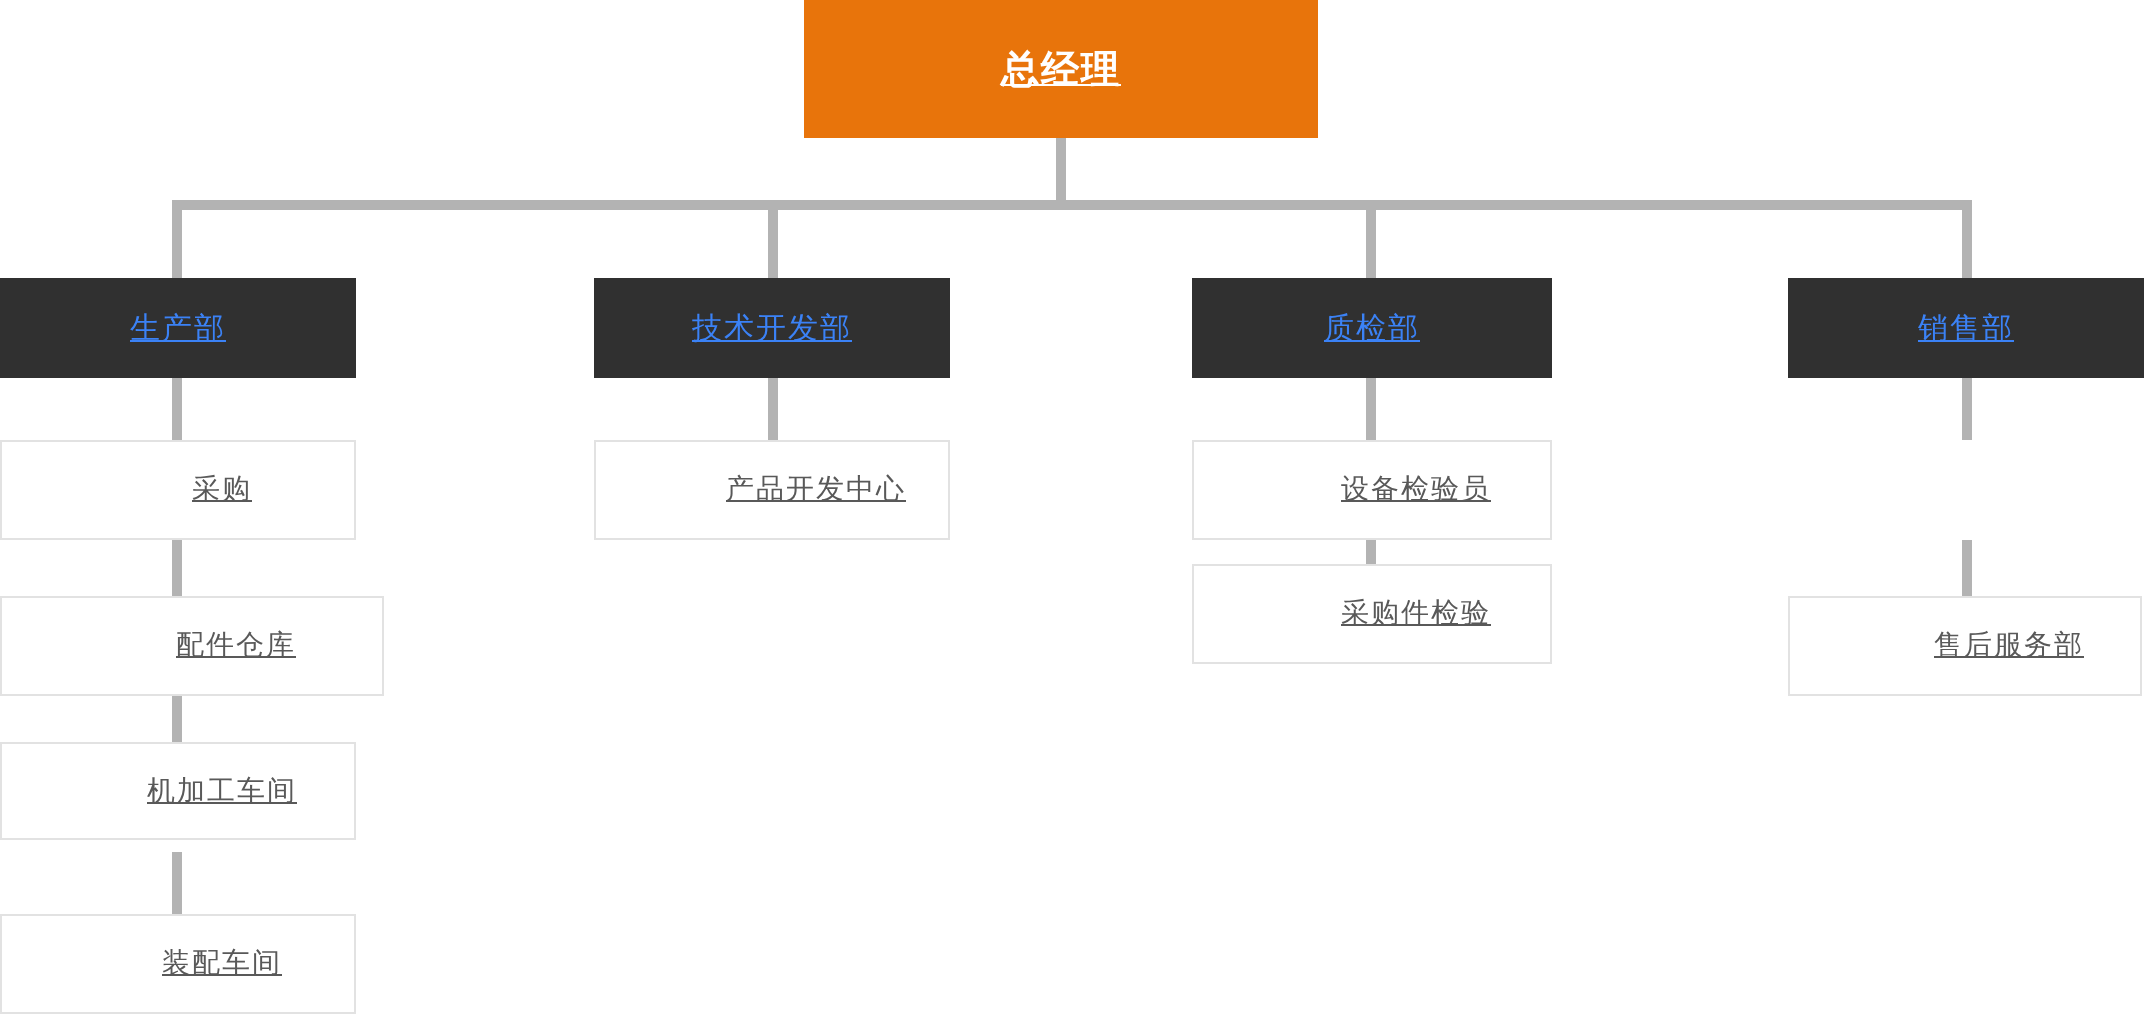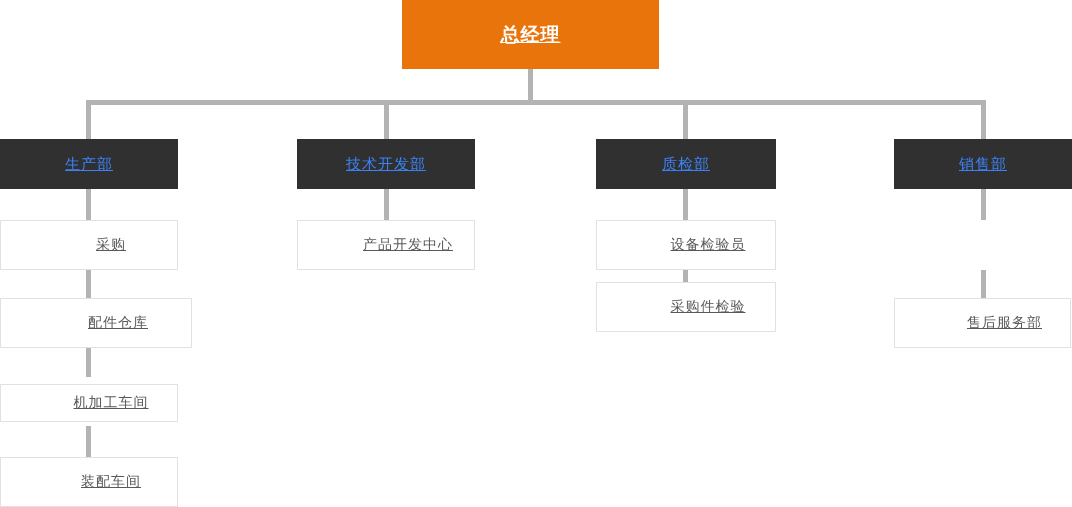--- a/index.html
+++ b/index.html
@@ -57,21 +57,21 @@
   <div class="line" style="left:384px;top:100px;width:5px;height:39px"></div>
   <div class="line" style="left:683px;top:100px;width:5px;height:39px"></div>
   <div class="line" style="left:981px;top:100px;width:5px;height:39px"></div>
 
   <div class="node dept" style="left:0px;top:139px;width:178px;height:50px">生产部</div>
   <div class="line" style="left:86px;top:189px;width:5px;height:31px"></div>
   <div class="node leaf" style="left:0px;top:220px;width:178px;height:50px">采购</div>
   <div class="line" style="left:86px;top:270px;width:5px;height:28px"></div>
   <div class="node leaf" style="left:0px;top:298px;width:192px;height:50px">配件仓库</div>
   <div class="line" style="left:86px;top:348px;width:5px;height:29px"></div>
-  <div class="node leaf" style="left:0px;top:384px;width:178px;height:38px">机加工车间</div>
+  <div class="node leaf" style="left:0px;top:371px;width:178px;height:49px">机加工车间</div>
   <div class="line" style="left:86px;top:426px;width:5px;height:31px"></div>
   <div class="node dept" style="left:297px;top:139px;width:178px;height:50px">技术开发部</div>
 
   <div class="node leaf" style="left:0px;top:457px;width:178px;height:50px">装配车间</div>
   <div class="line" style="left:384px;top:189px;width:5px;height:31px"></div>
   <div class="node leaf" style="left:297px;top:220px;width:178px;height:50px">产品开发中心</div>
 
   <div class="node dept" style="left:596px;top:139px;width:180px;height:50px">质检部</div>
   <div class="line" style="left:683px;top:189px;width:5px;height:31px"></div>
   <div class="node leaf" style="left:596px;top:220px;width:180px;height:50px">设备检验员</div>

